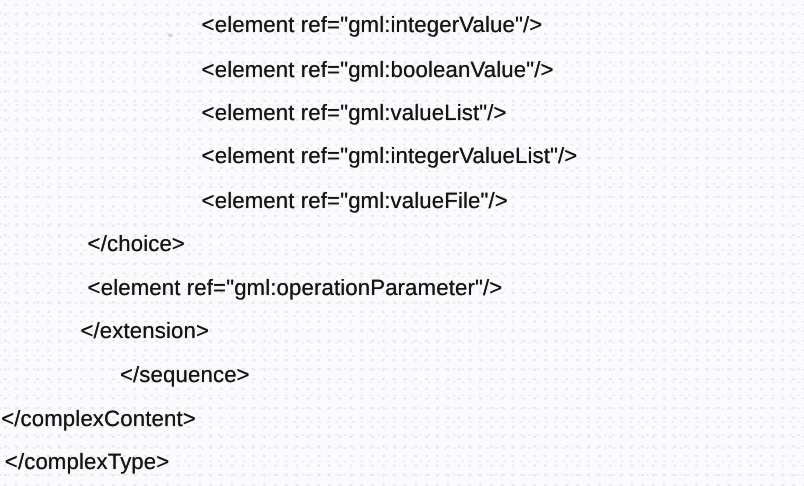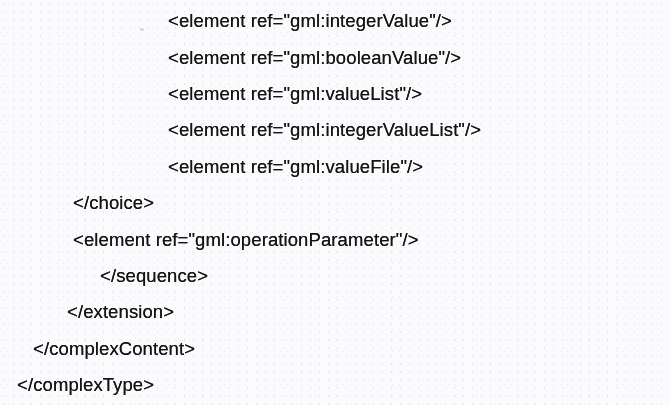--- a/index.html
+++ b/index.html
@@ -30,22 +30,22 @@
     height: 36.4px;
     display: flex;
     align-items: center;
     font-size: 18.5px;
     font-weight: 400;
     color: #141414;
     letter-spacing: 0.1px;
     text-shadow: 0 0 0.6px rgba(10,10,10,0.85);
     white-space: pre;
   }
-  .lvl0 { padding-left: 16px; }
-  .lvl1 { padding-left: 32px; }
+  .lvl0 { padding-left: 3px; }
+  .lvl1 { }
   .lvl2 { padding-left: 66px; }
   .lvl3 { padding-left: 99px; }
   .lvl4 { padding-left: 72px; }
   .lvl5 { padding-left: 167px; }
   .speckle {
     position: absolute;
     left: 140px;
     top: 28px;
     width: 4px;
     height: 3px;
@@ -59,17 +59,17 @@
 <div class="speckle"></div>
 
 <div class="code-block">
   <div class="line lvl5">&lt;element ref="gml:integerValue"/&gt;</div>
   <div class="line lvl5">&lt;element ref="gml:booleanValue"/&gt;</div>
   <div class="line lvl5">&lt;element ref="gml:valueList"/&gt;</div>
   <div class="line lvl5">&lt;element ref="gml:integerValueList"/&gt;</div>
   <div class="line lvl5">&lt;element ref="gml:valueFile"/&gt;</div>
   <div class="line lvl4">&lt;/choice&gt;</div>
   <div class="line lvl4">&lt;element ref="gml:operationParameter"/&gt;</div>
+  <div class="line lvl2">&lt;/extension&gt;</div>
   <div class="line lvl3">&lt;/sequence&gt;</div>
-  <div class="line lvl2">&lt;/extension&gt;</div>
   <div class="line lvl1">&lt;/complexContent&gt;</div>
   <div class="line lvl0">&lt;/complexType&gt;</div>
 </div>
 
 </body></html>

